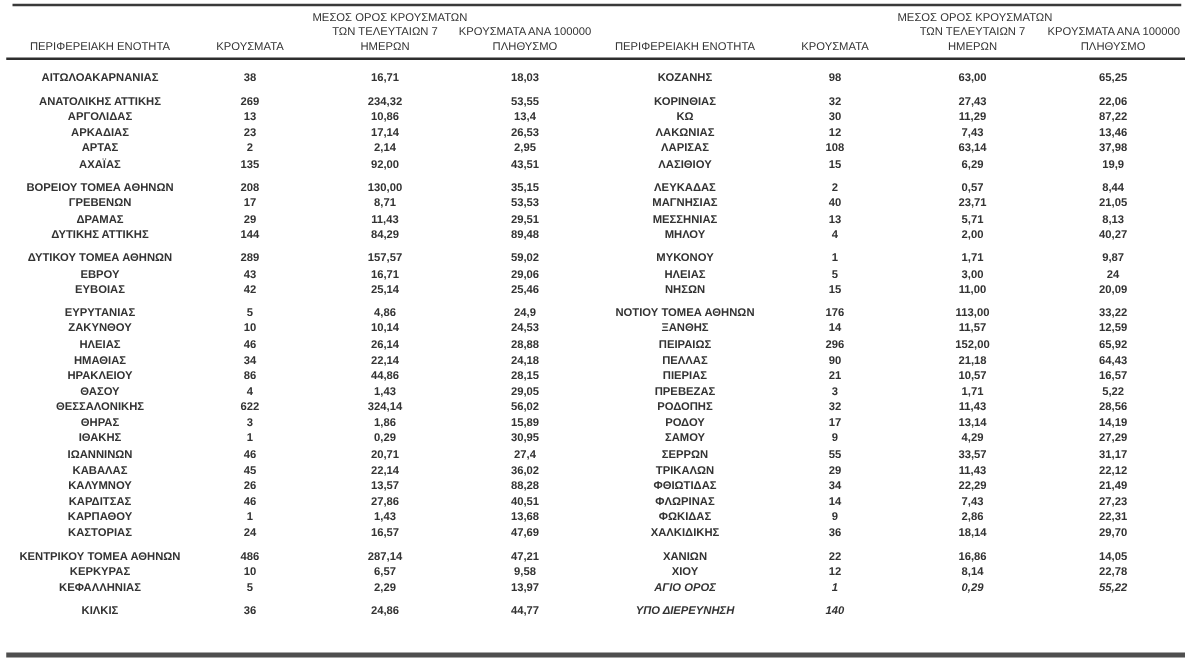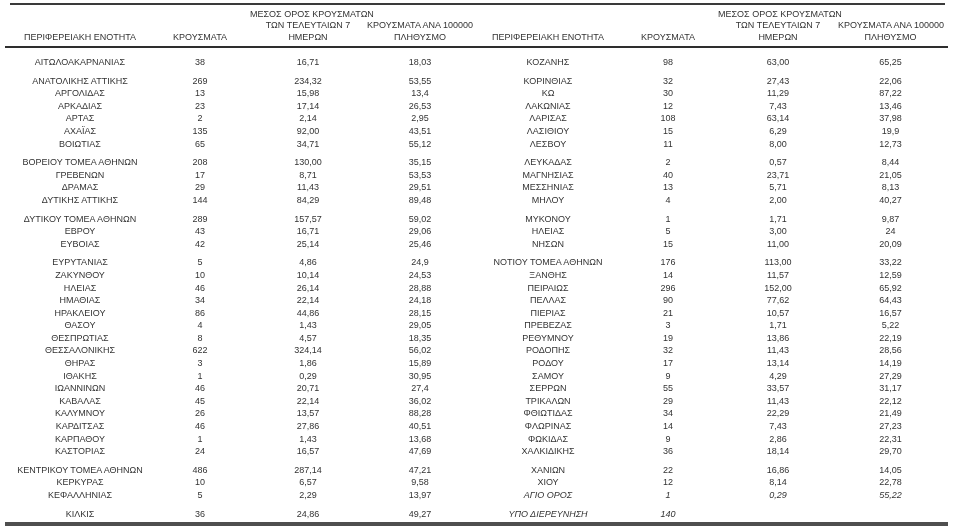--- a/index.html
+++ b/index.html
@@ -39,21 +39,21 @@
     white-space:nowrap;
   }
   .hline{display:block;}
   .head-rule{
     position:absolute;top:46px;left:5px;right:5px;height:1.5px;
     background:var(--headrule);
   }
   .rows{
     position:absolute;top:56px;left:10px;right:10px;
   }
-  .row{font-size:9px;line-height:12.6px;}
+  .row{font-size:9px;line-height:12.6px;font-weight:bold;}
   .cell{
     text-align:center;
     white-space:nowrap;
     overflow:hidden;
   }
   .cell.it{font-style:italic;}
   .gap{height:6px;}
 </style>
 </head>
 <body>
@@ -118,21 +118,21 @@
         <div class="cell">53,55</div>
         <div class="cell"></div>
         <div class="cell">ΚΟΡΙΝΘΙΑΣ</div>
         <div class="cell">32</div>
         <div class="cell">27,43</div>
         <div class="cell">22,06</div>
       </div>
       <div class="row grid">
         <div class="cell">ΑΡΓΟΛΙΔΑΣ</div>
         <div class="cell">13</div>
-        <div class="cell">15,98</div>
+        <div class="cell">10,86</div>
         <div class="cell">13,4</div>
         <div class="cell"></div>
         <div class="cell">ΚΩ</div>
         <div class="cell">30</div>
         <div class="cell">11,29</div>
         <div class="cell">87,22</div>
       </div>
       <div class="row grid">
         <div class="cell">ΑΡΚΑΔΙΑΣ</div>
         <div class="cell">23</div>
@@ -159,31 +159,20 @@
         <div class="cell">ΑΧΑΪΑΣ</div>
         <div class="cell">135</div>
         <div class="cell">92,00</div>
         <div class="cell">43,51</div>
         <div class="cell"></div>
         <div class="cell">ΛΑΣΙΘΙΟΥ</div>
         <div class="cell">15</div>
         <div class="cell">6,29</div>
         <div class="cell">19,9</div>
       </div>
-      <div class="row grid">
-        <div class="cell">ΒΟΙΩΤΙΑΣ</div>
-        <div class="cell">65</div>
-        <div class="cell">34,71</div>
-        <div class="cell">55,12</div>
-        <div class="cell"></div>
-        <div class="cell">ΛΕΣΒΟΥ</div>
-        <div class="cell">11</div>
-        <div class="cell">8,00</div>
-        <div class="cell">12,73</div>
-      </div>
       <div class="gap"></div>
       <div class="row grid">
         <div class="cell">ΒΟΡΕΙΟΥ ΤΟΜΕΑ ΑΘΗΝΩΝ</div>
         <div class="cell">208</div>
         <div class="cell">130,00</div>
         <div class="cell">35,15</div>
         <div class="cell"></div>
         <div class="cell">ΛΕΥΚΑΔΑΣ</div>
         <div class="cell">2</div>
         <div class="cell">0,57</div>
@@ -291,21 +280,21 @@
         <div class="cell">65,92</div>
       </div>
       <div class="row grid">
         <div class="cell">ΗΜΑΘΙΑΣ</div>
         <div class="cell">34</div>
         <div class="cell">22,14</div>
         <div class="cell">24,18</div>
         <div class="cell"></div>
         <div class="cell">ΠΕΛΛΑΣ</div>
         <div class="cell">90</div>
-        <div class="cell">77,62</div>
+        <div class="cell">21,18</div>
         <div class="cell">64,43</div>
       </div>
       <div class="row grid">
         <div class="cell">ΗΡΑΚΛΕΙΟΥ</div>
         <div class="cell">86</div>
         <div class="cell">44,86</div>
         <div class="cell">28,15</div>
         <div class="cell"></div>
         <div class="cell">ΠΙΕΡΙΑΣ</div>
         <div class="cell">21</div>
@@ -317,31 +306,20 @@
         <div class="cell">4</div>
         <div class="cell">1,43</div>
         <div class="cell">29,05</div>
         <div class="cell"></div>
         <div class="cell">ΠΡΕΒΕΖΑΣ</div>
         <div class="cell">3</div>
         <div class="cell">1,71</div>
         <div class="cell">5,22</div>
       </div>
       <div class="row grid">
-        <div class="cell">ΘΕΣΠΡΩΤΙΑΣ</div>
-        <div class="cell">8</div>
-        <div class="cell">4,57</div>
-        <div class="cell">18,35</div>
-        <div class="cell"></div>
-        <div class="cell">ΡΕΘΥΜΝΟΥ</div>
-        <div class="cell">19</div>
-        <div class="cell">13,86</div>
-        <div class="cell">22,19</div>
-      </div>
-      <div class="row grid">
         <div class="cell">ΘΕΣΣΑΛΟΝΙΚΗΣ</div>
         <div class="cell">622</div>
         <div class="cell">324,14</div>
         <div class="cell">56,02</div>
         <div class="cell"></div>
         <div class="cell">ΡΟΔΟΠΗΣ</div>
         <div class="cell">32</div>
         <div class="cell">11,43</div>
         <div class="cell">28,56</div>
       </div>
@@ -465,21 +443,21 @@
         <div class="cell it">ΑΓΙΟ ΟΡΟΣ</div>
         <div class="cell it">1</div>
         <div class="cell it">0,29</div>
         <div class="cell it">55,22</div>
       </div>
       <div class="gap"></div>
       <div class="row grid">
         <div class="cell">ΚΙΛΚΙΣ</div>
         <div class="cell">36</div>
         <div class="cell">24,86</div>
-        <div class="cell">49,27</div>
+        <div class="cell">44,77</div>
         <div class="cell"></div>
         <div class="cell it">ΥΠΟ ΔΙΕΡΕΥΝΗΣΗ</div>
         <div class="cell it">140</div>
         <div class="cell it"></div>
         <div class="cell it"></div>
       </div>
     </div>
 
   <div class="bottom-bar"></div>
 

